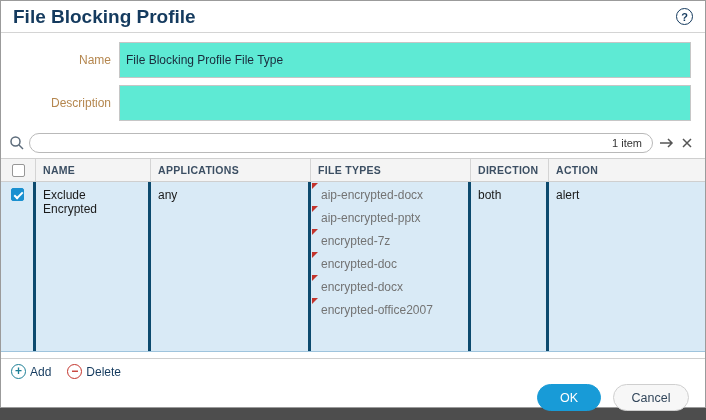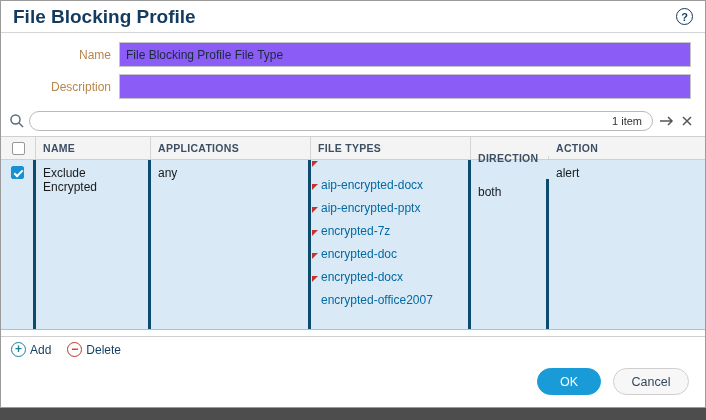--- a/index.html
+++ b/index.html
@@ -17,22 +17,22 @@
   .help-circle {
     margin-left:auto; width:17px; height:17px; border:1.5px solid #143a5e; border-radius:50%;
     display:flex; align-items:center; justify-content:center;
     font-size:11px; font-weight:bold; color:#143a5e; cursor:pointer;
   }
   
   .form-area { padding:9px 14px 4px 0; flex:0 0 auto; }
   .form-row { display:flex; align-items:center; margin-bottom:7px; }
   .form-label { width:110px; text-align:right; margin-right:8px; color:#b5874f; font-size:12px; }
   .form-input {
-    flex:1; height:25px; border:1px solid #c6c6c6; font-size:12px; padding:0 6px;
-    color:#1a2b3c; font-family:"Liberation Sans", sans-serif; outline:none; background:#8b5cf6;
+    flex:1; height:36px; border:1px solid #c6c6c6; font-size:12px; padding:0 6px;
+    color:#1a2b3c; font-family:"Liberation Sans", sans-serif; outline:none; background:#5eead4;
   }
   
   .search-bar { display:flex; align-items:center; padding:1px 12px 5px 8px; flex:0 0 auto; }
   .mag-icon { width:16px; height:16px; margin-right:4px; flex:0 0 auto; }
   .filter-pill {
     flex:1; height:20px; border:1px solid #b9b9b9; border-radius:11px;
     display:flex; align-items:center; padding:0 10px; background:#fff;
   }
   .filter-input { flex:1; border:none; outline:none; font-size:11px; height:16px; font-family:"Liberation Sans", sans-serif; background:transparent; }
   .item-count { font-size:11px; color:#333333; white-space:nowrap; }
@@ -45,37 +45,37 @@
   }
   .hcell {
     font-size:10.5px; font-weight:bold; color:#3c4f63; letter-spacing:0.3px;
     display:flex; align-items:center; padding-left:7px; border-right:1px solid #d4d4d4; cursor:pointer;
   }
   .hcell:last-child { border-right:none; }
   .col-check { width:35px; display:flex; align-items:center; justify-content:center; padding-left:0; flex:0 0 auto; }
   .col-name { width:115px; flex:0 0 auto; }
   .col-apps { width:160px; flex:0 0 auto; }
   .col-ft { width:160px; flex:0 0 auto; }
-  .col-dir { width:78px; flex:0 0 auto;margin-top:19px; }
+  .col-dir { width:78px; flex:0 0 auto; }
   .col-action { flex:1; }
   .checkbox {
     width:13px; height:13px; border:1px solid #979797; border-radius:2px; background:#ffffff;
     position:relative; cursor:pointer; flex:0 0 auto;
   }
   .checkbox.checked { background:#1a90d0; border-color:#1a90d0; }
   .checkbox.checked::after {
     content:""; position:absolute; left:4px; top:1px; width:3px; height:7px;
     border-right:2px solid #ffffff; border-bottom:2px solid #ffffff; transform:rotate(45deg);
   }
   .grid-row { display:flex; background:#d9eaf6; border-bottom:1px solid #9fc4dd; min-height:170px; cursor:pointer; }
   .bcell { font-size:12px; color:#1a1a1a; padding:6px 6px 0 7px; border-right:3px solid #0c4a6e; }
   .bcell:last-child { border-right:none; }
   .bcell.col-check { padding:6px 0 0 0; display:flex; justify-content:center; align-items:flex-start; }
   .bcell.col-ft { padding:0; }
-  .ft-item { position:relative; height:23px; padding:18px 0 0 10px; font-size:12px; color:#0369a1; }
+  .ft-item { position:relative; height:23px; padding:6px 0 0 10px; font-size:12px; color:#737373; }
   .corner-marker {
     position:absolute; top:1px; left:1px; width:0; height:0;
     border-top:6px solid #c3342c; border-right:6px solid transparent;
   }
   .table-filler { height:6px; background:#ffffff; flex:0 0 auto; }
   
   .action-bar { border-top:1px solid #cfcfcf; display:flex; align-items:center; gap:16px; padding:5px 10px; flex:0 0 auto; }
   .action-btn { display:flex; align-items:center; gap:4px; font-size:12px; color:#143a5e; cursor:pointer; }
   .circle-icon {
     width:15px; height:15px; border-radius:50%; display:flex; align-items:center; justify-content:center;

